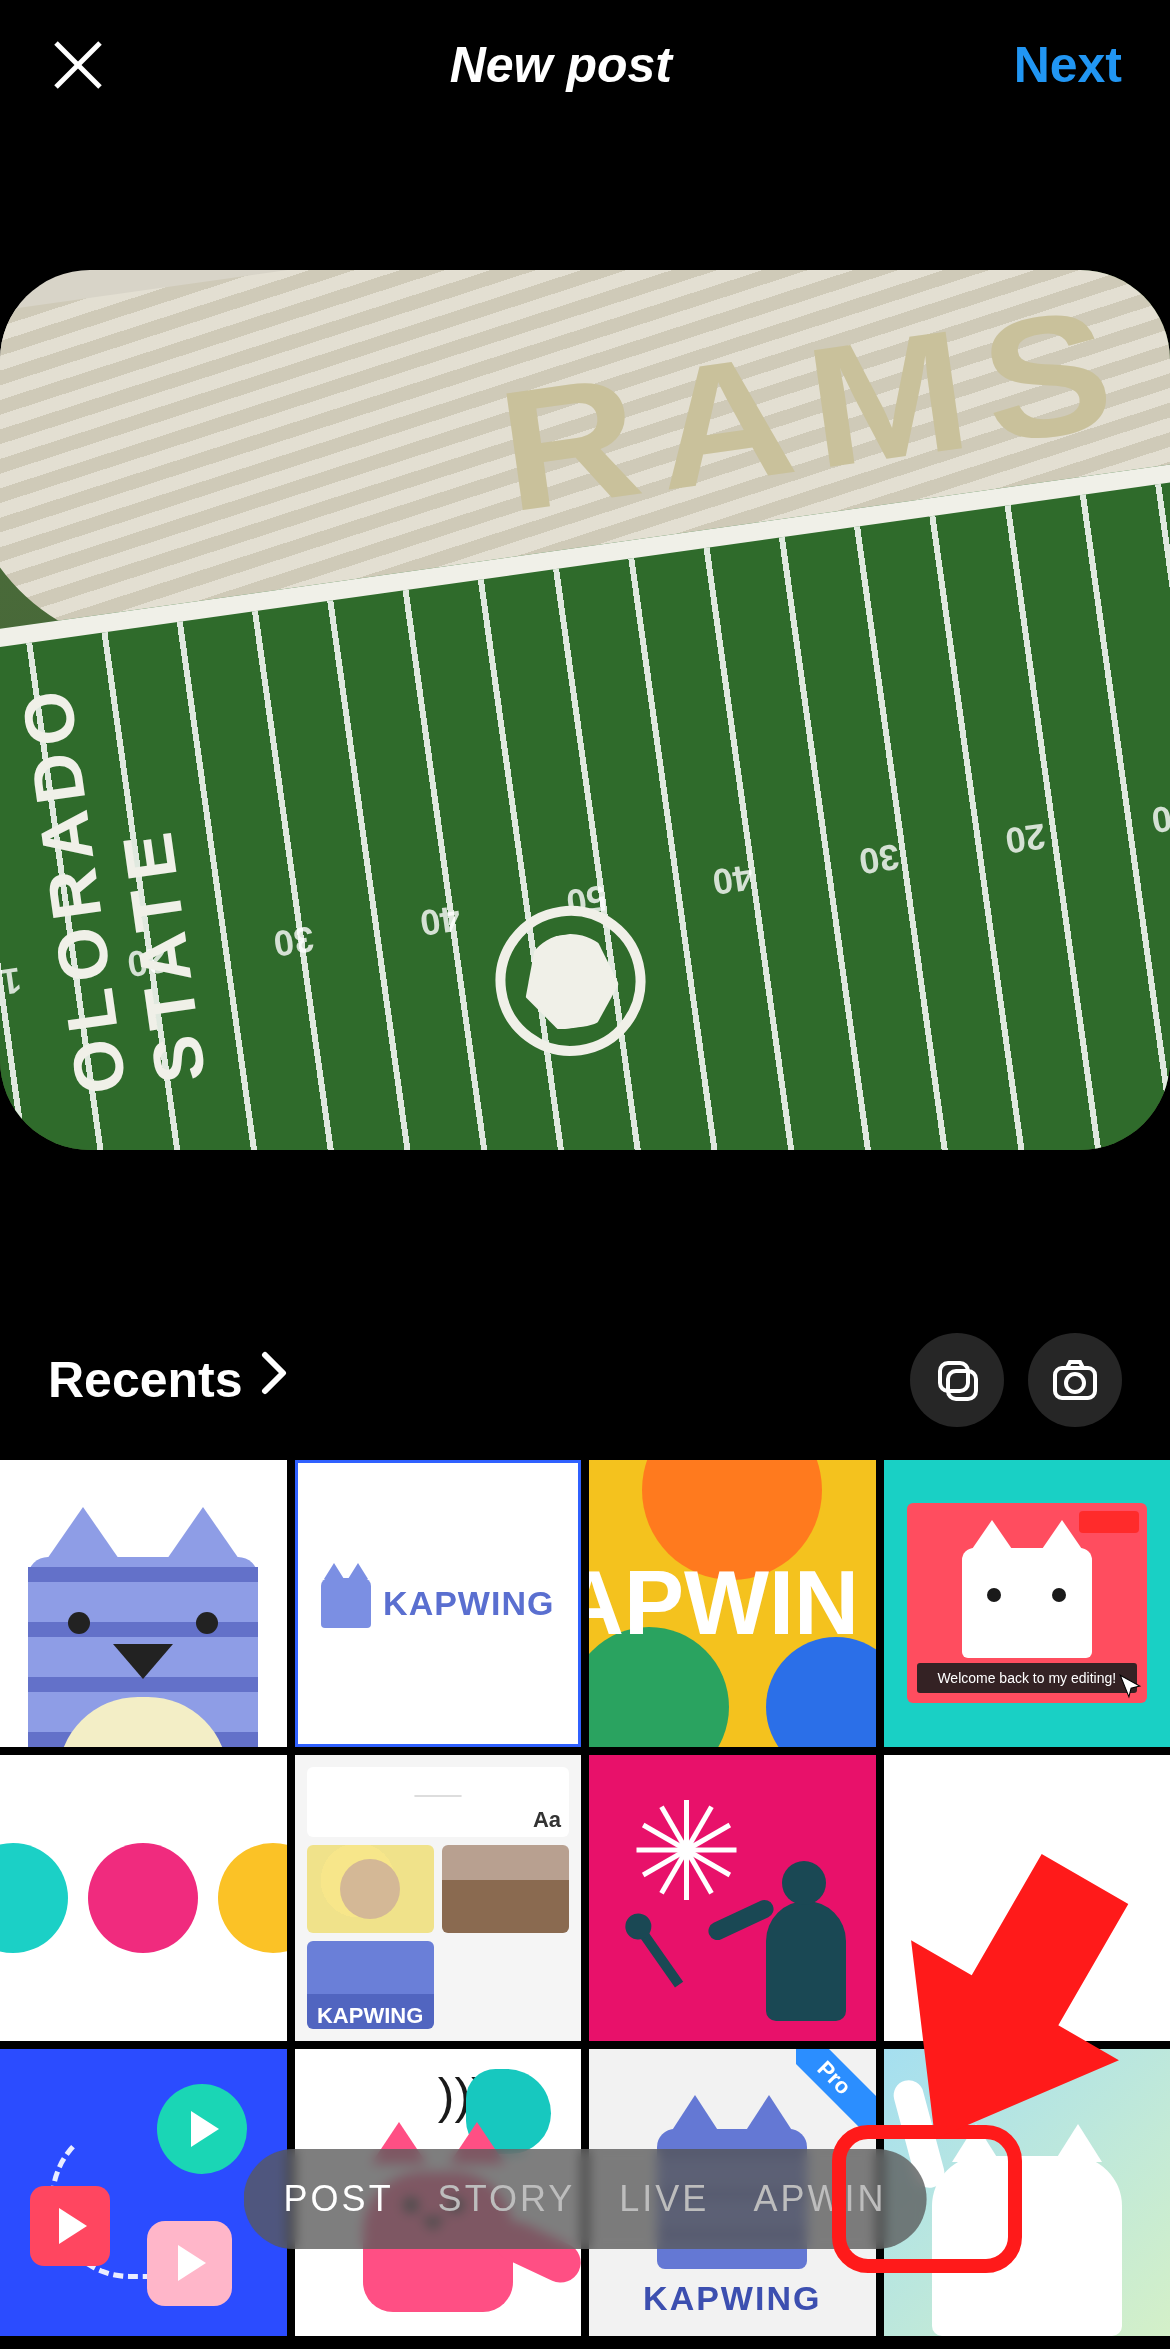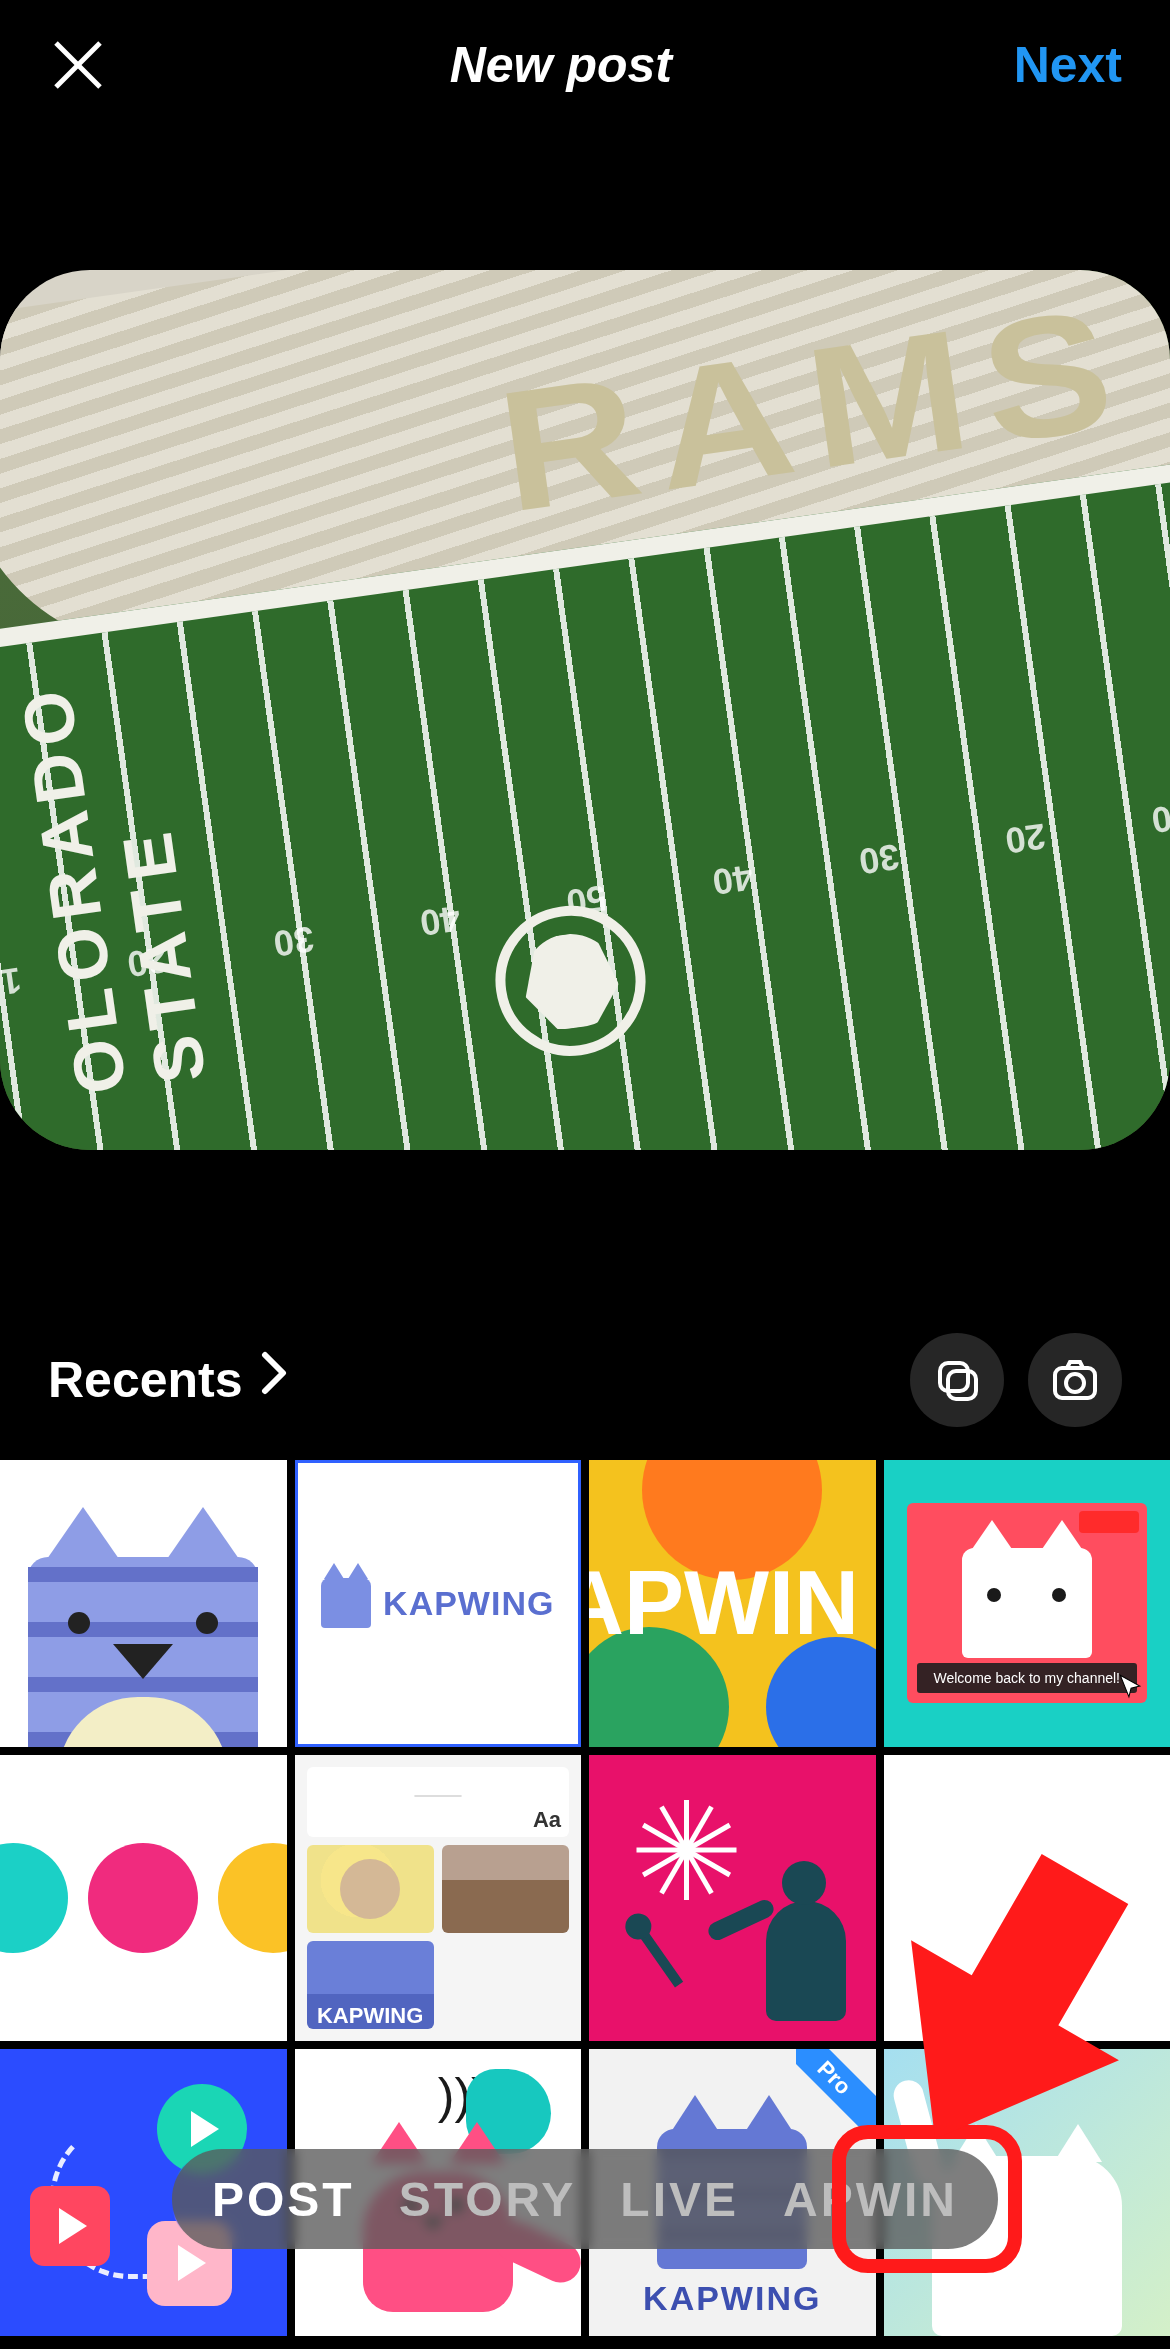--- a/index.html
+++ b/index.html
@@ -248,22 +248,22 @@
     height:100px;
     background: rgba(90,90,90,0.78);
     border-radius:52px;
     display:flex;
     align-items:center;
     padding: 0 40px;
     gap: 44px;
     backdrop-filter: blur(6px);
   }
   .mode {
-    font-size:48px;
-    font-weight:700;
+    font-size:36px;
+    font-weight:400;
     letter-spacing:3px;
     cursor:pointer;
   }
   .mode.active{ color:#fff; }
   .mode.dim{ color:#bdbdbd; }
 
   
   .highlight {
     position:absolute;
     border: 14px solid #ff1a1a;
@@ -375,21 +375,21 @@
     </div>
     <div class="thumb t4">
       <div class="panel">
         <div class="sub"></div>
         <div class="whitecat">
             <div class="wc-eyes">
               <div class="wc-eye"></div>
               <div class="wc-eye"></div>
             </div>
           </div>
-        <div class="banner">Welcome back to my channel!</div>
+        <div class="banner">Welcome back to my editing!</div>
         <svg class="cursor" viewBox="0 0 24 24">
             <path d="M3 2 L21 12 L13 14 L11 22 Z" fill="#fff" stroke="#000"></path>
           </svg>
       </div>
     </div>
 
     <div class="thumb t5">
       <div class="c c1"></div>
         <div class="c c2"></div>
         <div class="c c3"></div>

